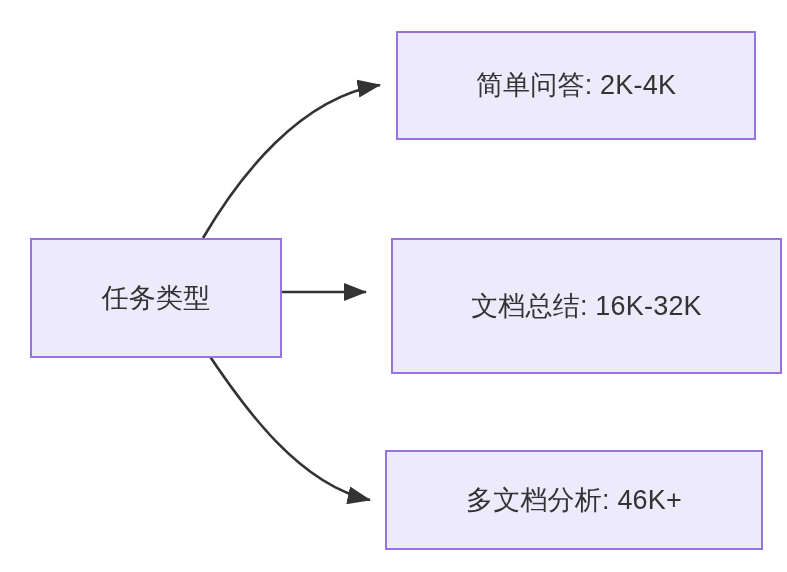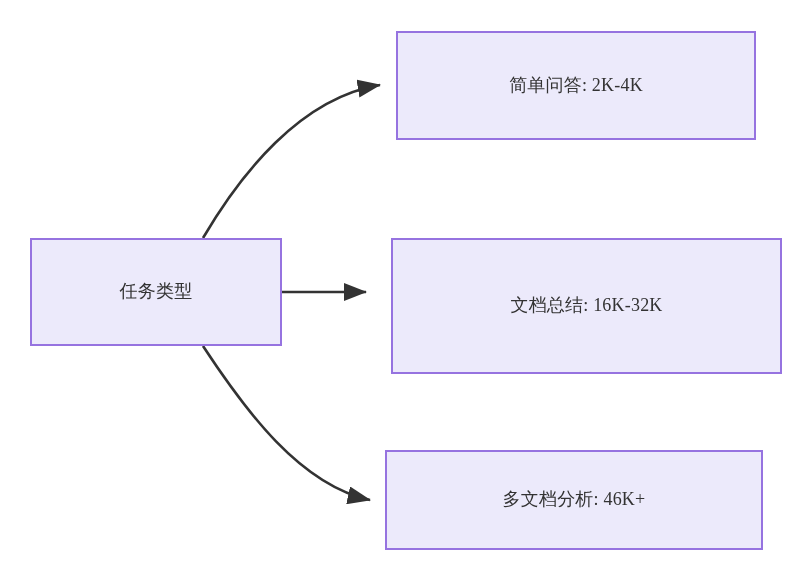--- a/index.html
+++ b/index.html
@@ -30,31 +30,30 @@
     box-sizing: border-box;
     background: #ECEAFB;
     border: 2px solid #9673E0;
     display: flex;
     align-items: center;
     justify-content: center;
     text-align: center;
   }
   .node-label {
     color: #333333;
-    font-size: 18px;
+    font-size: 27px;
     line-height: 1.2;
     letter-spacing: 0.2px;
     white-space: nowrap;
-    font-family: Liberation Serif, serif;
   }
   #node-root {
     left: 30px;
     top: 238px;
     width: 252px;
-    height: 108px;
+    height: 120px;
   }
   #node-simple-qa {
     left: 396px;
     top: 31px;
     width: 360px;
     height: 109px;
   }
   #node-doc-summary {
     left: 391px;
     top: 238px;

